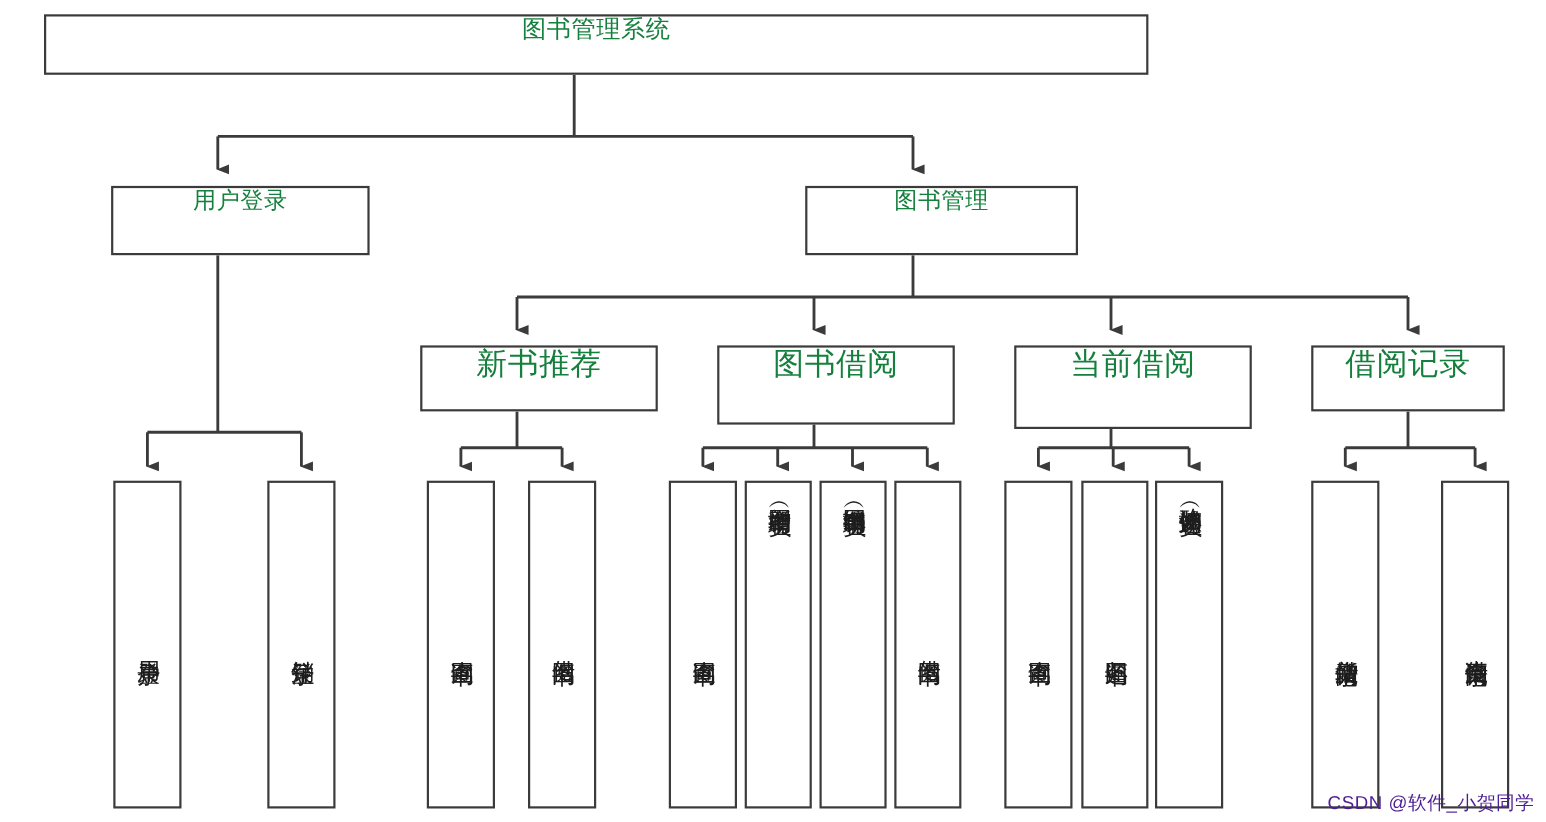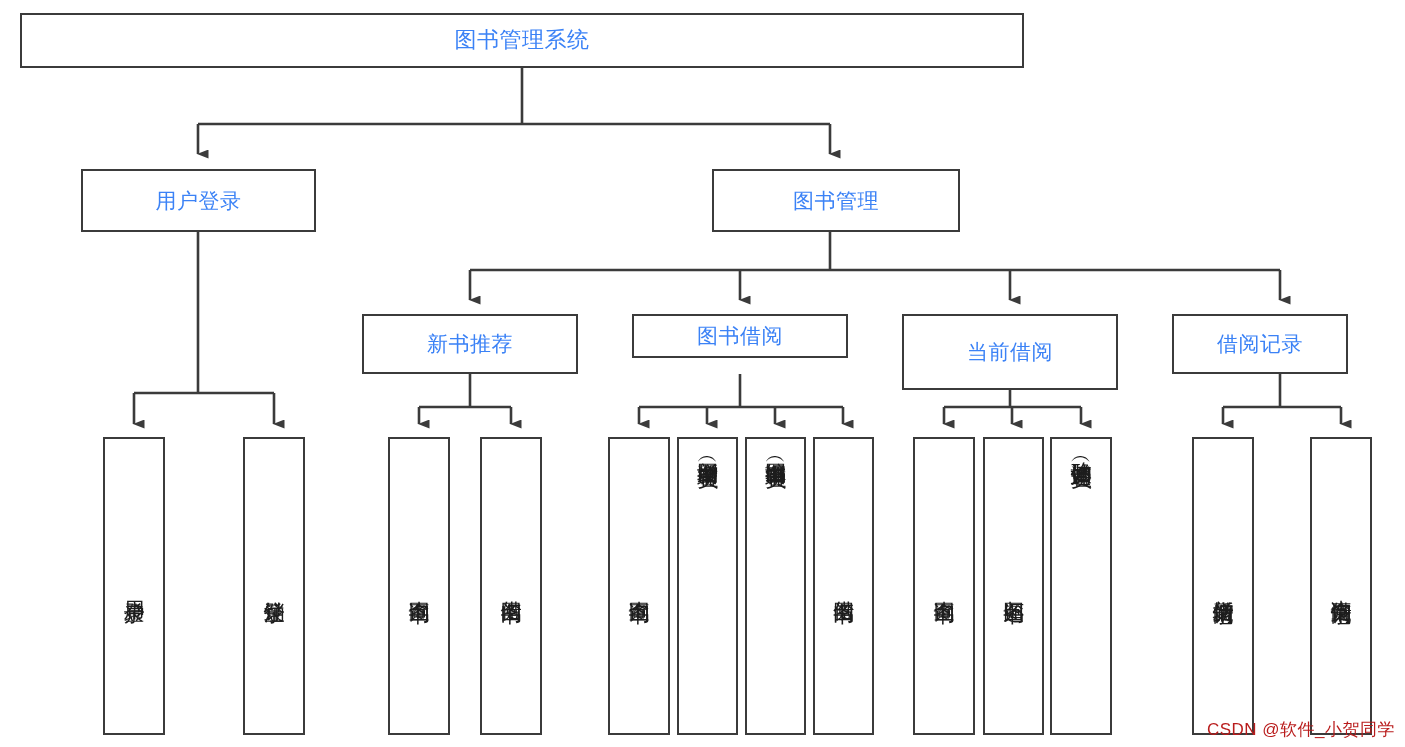--- a/index.html
+++ b/index.html
@@ -25,33 +25,34 @@
     top: 0;
     width: 1405px;
     height: 747px;
   }
   .node-box {
     position: absolute;
     box-sizing: border-box;
     border: 2px solid #3b3b3b;
     background: #ffffff;
     display: flex;
-    align-items: center;
+    align-items: flex-start;
     justify-content: center;
-    color: #3b82f6;
+    color: #15803d;
+    margin-left: 20px;
   }
   .node-label {
     font-size: 21px;
     letter-spacing: 0.5px;
     line-height: 1.1;
     white-space: nowrap;
   }
   .node-root .node-label { font-size: 22px; }
   .node-l2 .node-label  { font-size: 21px; }
-  .node-l3 .node-label  { font-size: 21px; }
+  .node-l3 .node-label  { font-size: 28px; }
   .leaf-box {
     position: absolute;
     box-sizing: border-box;
     border: 2px solid #3b3b3b;
     background: #ffffff;
     display: flex;
     align-items: flex-start;
     justify-content: center;
     padding-top: 6px;
     overflow: hidden;
@@ -70,21 +71,21 @@
   }
   .leaf-center {
     align-items: center;
     padding-top: 0;
   }
   .watermark {
     position: absolute;
     right: 10px;
     bottom: 6px;
     font-size: 17px;
-    color: #b91c1c;
+    color: #4c1d95;
     white-space: nowrap;
     letter-spacing: 0.5px;
   }
 </style>
 </head>
 <body>
 
 <div id="diagram-root">
 
   <svg class="flow" viewBox="0 0 1405 747">
@@ -156,21 +157,21 @@
   <div class="node-box node-l2" style="left:81px; top:169px; width:235px; height:63px;">
     <span class="node-label">用户登录</span>
   </div>
   <div class="node-box node-l2" style="left:712px; top:169px; width:248px; height:63px;">
     <span class="node-label">图书管理</span>
   </div>
 
   <div class="node-box node-l3" style="left:362px; top:314px; width:216px; height:60px;">
     <span class="node-label">新书推荐</span>
   </div>
-  <div class="node-box node-l3" style="left:632px; top:314px; width:216px; height:44px;">
+  <div class="node-box node-l3" style="left:632px; top:314px; width:216px; height:72px;">
     <span class="node-label">图书借阅</span>
   </div>
   <div class="node-box node-l3" style="left:902px; top:314px; width:216px; height:76px;">
     <span class="node-label">当前借阅</span>
   </div>
   <div class="node-box node-l3" style="left:1172px; top:314px; width:176px; height:60px;">
     <span class="node-label">借阅记录</span>
   </div>
 
   <div class="leaf-box leaf-center" style="left:103px; top:437px; width:62px; height:298px;">

